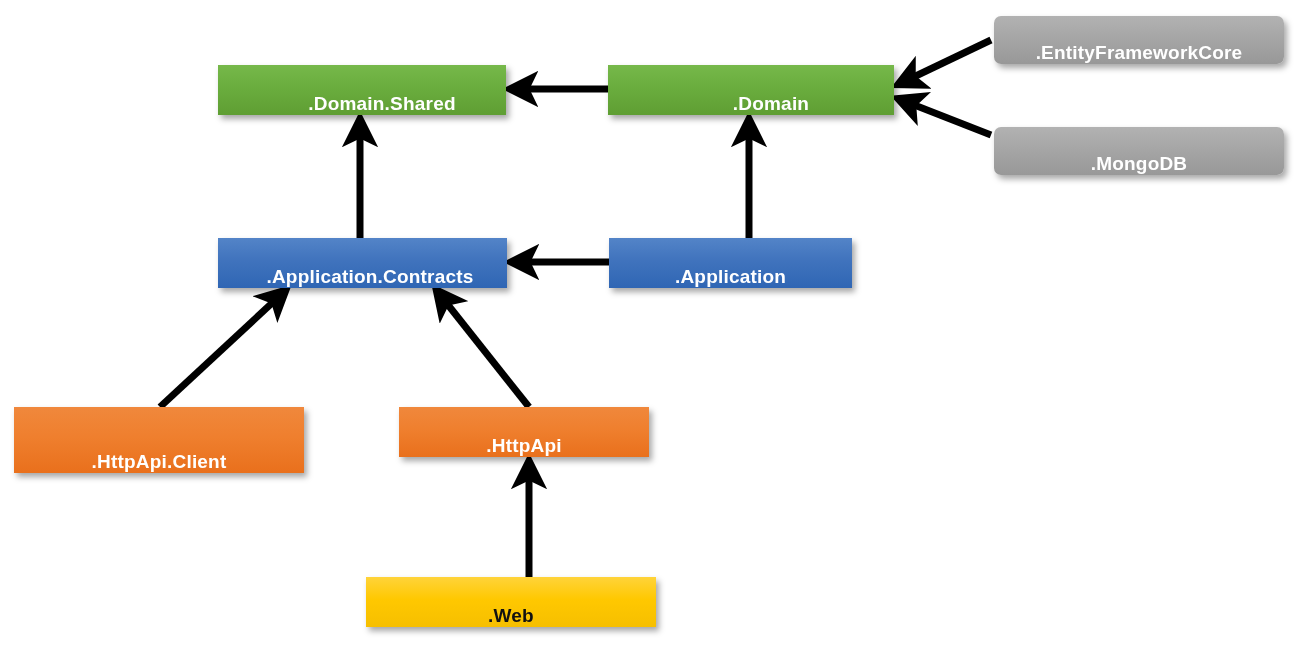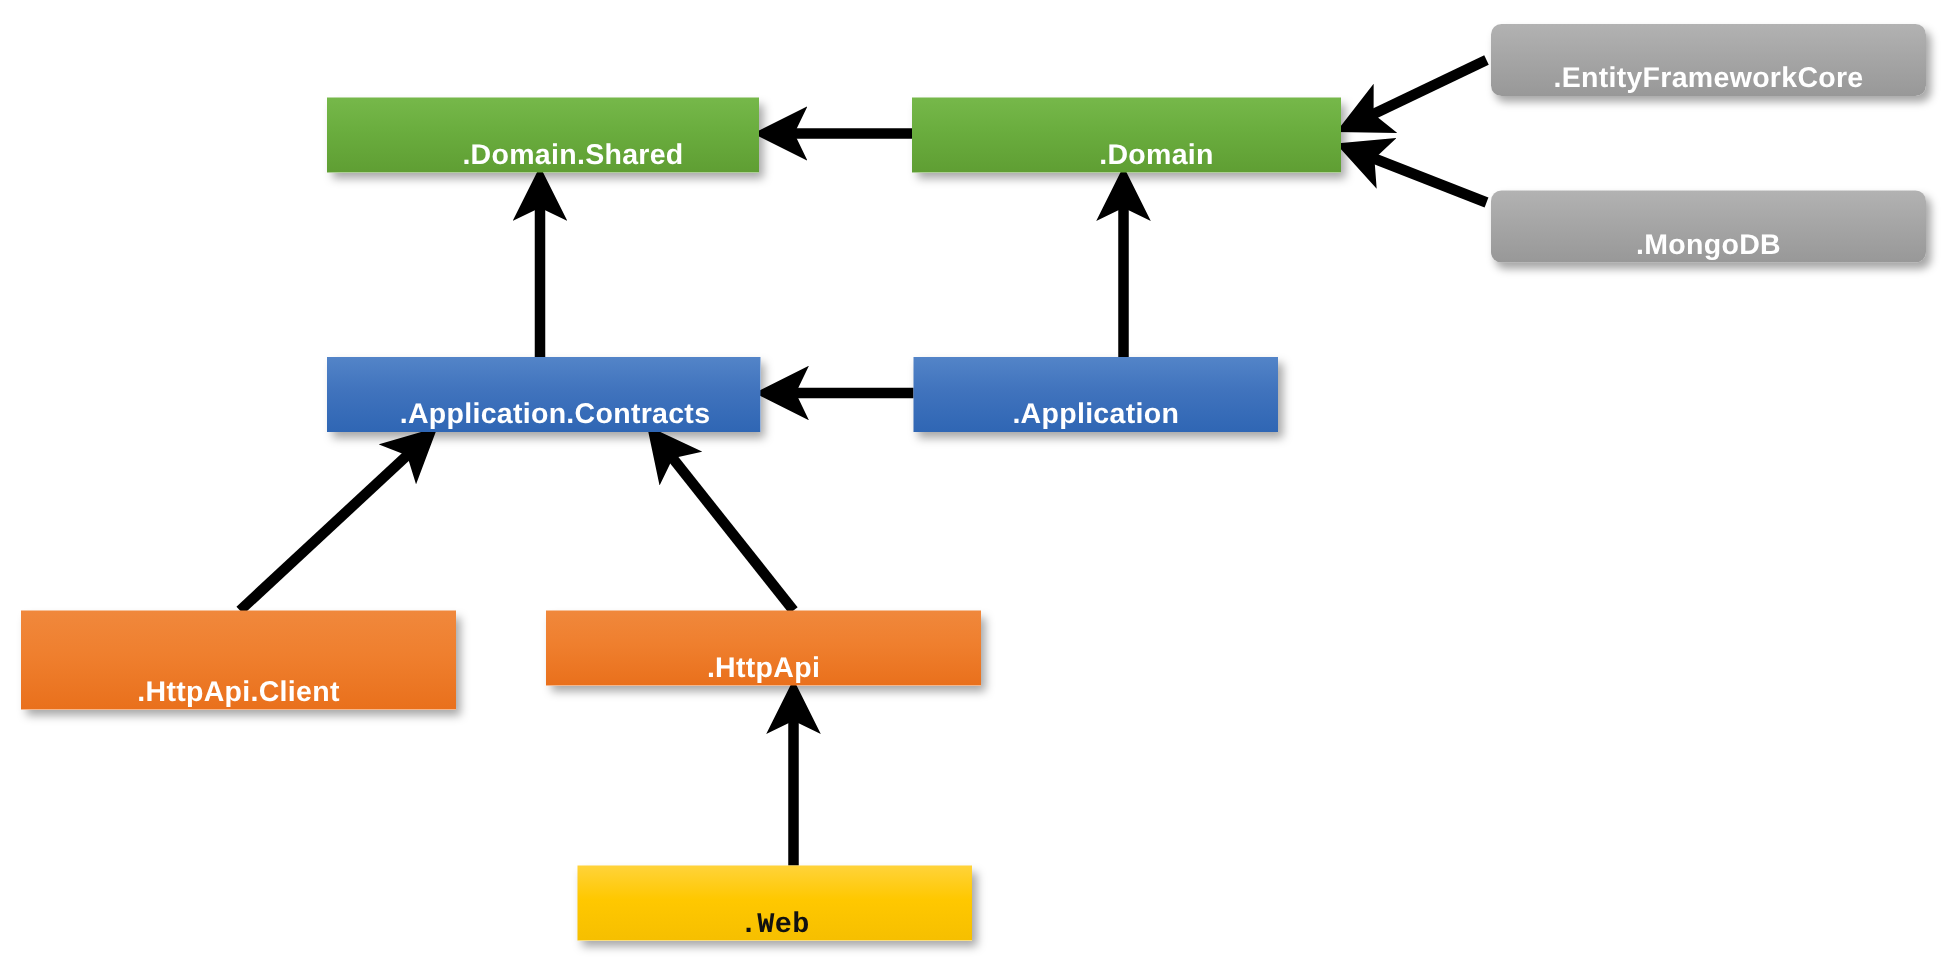--- a/index.html
+++ b/index.html
@@ -100,21 +100,21 @@
       </div>
       <div class="node blue" style="left: 218px; top: 238px; width: 289px; height: 50px; padding-left: 15px;">
         <span class="node-label">.Application.Contracts</span>
       </div>
       <div class="node blue" style="left: 609px; top: 238px; width: 243px; height: 50px;">
         <span class="node-label">.Application</span>
       </div>
       <div class="node orange" style="left: 14px; top: 407px; width: 290px; height: 66px;">
         <span class="node-label">.HttpApi.Client</span>
       </div>
-      <div class="node orange" style="left: 364px; top: 407px; width: 290px; height: 50px;">
+      <div class="node orange" style="left: 399px; top: 407px; width: 250px; height: 50px;">
         <span class="node-label">.HttpApi</span>
       </div>
-      <div class="node yellow" style="left: 385px; top: 577px; width: 263px; height: 50px; font-family: Liberation Mono, monospace;">
+      <div class="node yellow" style="left: 366px; top: 577px; width: 290px; height: 50px;">
         <span class="node-label">.Web</span>
       </div>
     </div>
 
 </div>
 
 </body></html>

